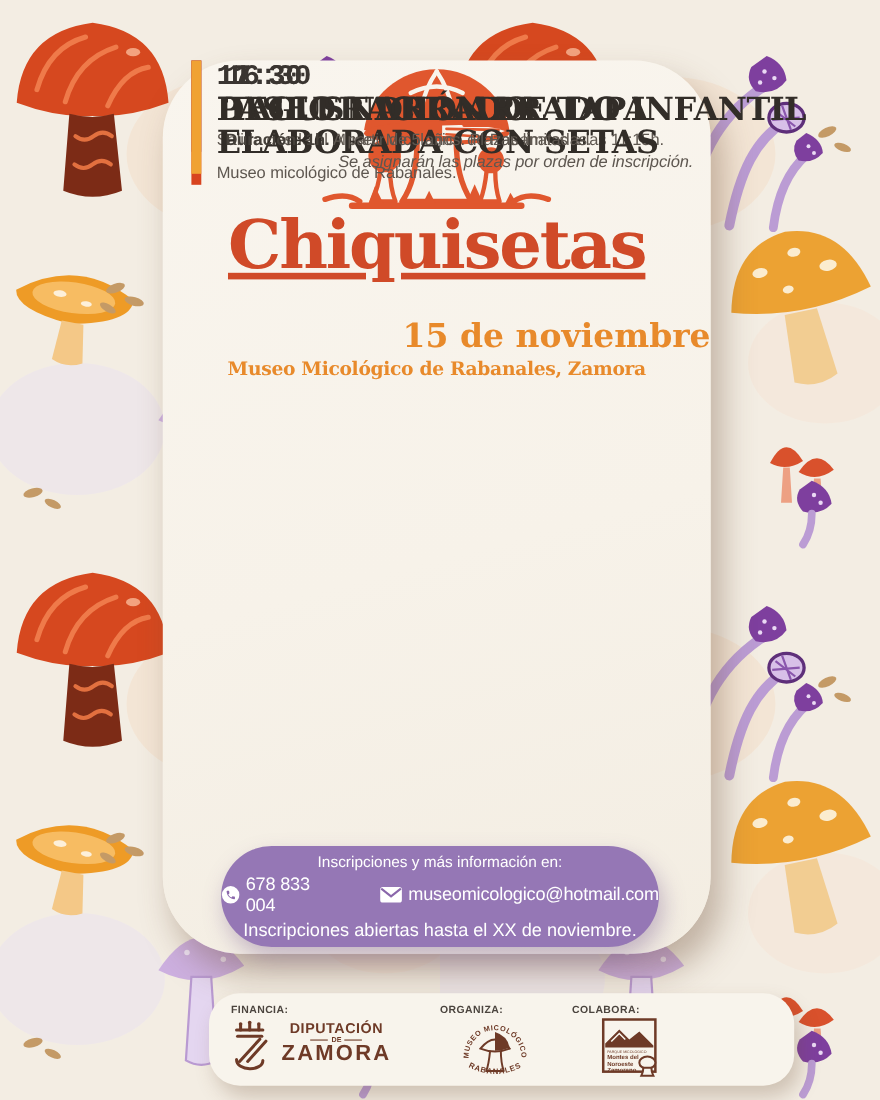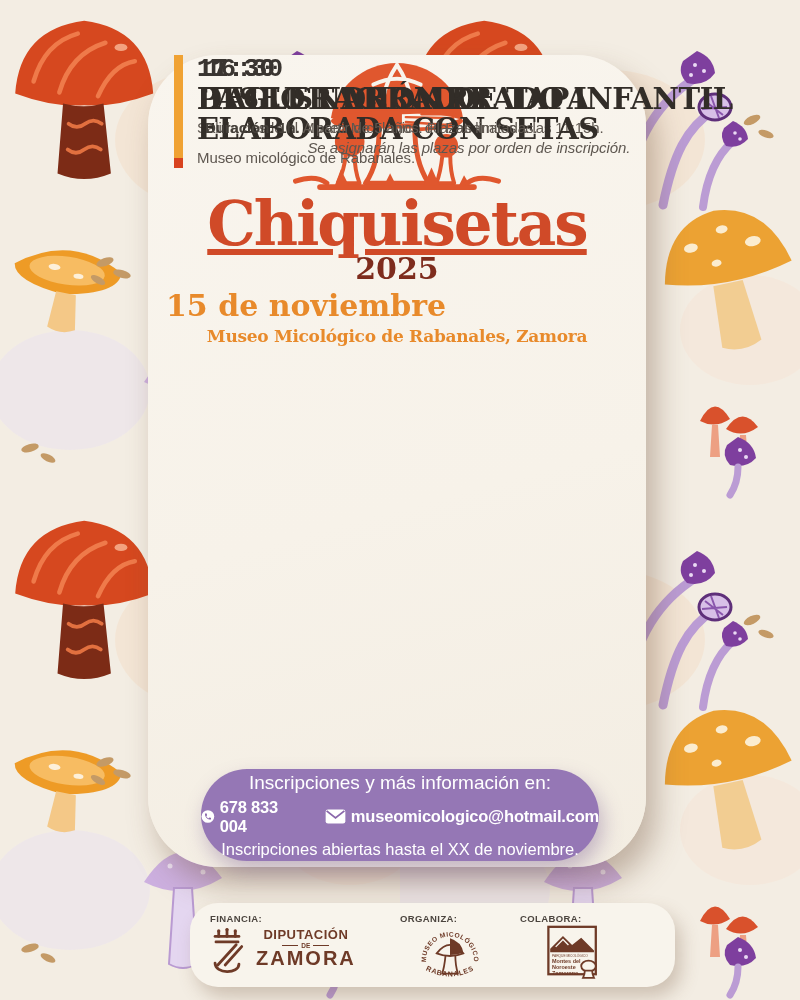--- a/index.html
+++ b/index.html
@@ -10,48 +10,48 @@
   
   .card{position:absolute;left:148px;top:55px;width:498px;height:812px;border-radius:70px;
         background:linear-gradient(165deg,#f9f5ee 0%,#f7f2e9 55%,#f3ede2 100%);
         box-shadow:10px 18px 30px rgba(110,80,55,.38);}
   .logo{position:absolute;top:2px;left:50%;transform:translateX(-50%);}
   .title{position:absolute;top:138px;width:100%;text-align:center;
          font-family:"DejaVu Serif",serif;font-weight:bold;font-size:61px;line-height:1;
          color:#d04a28;letter-spacing:-2px;text-decoration:underline;}
   .year{position:absolute;top:196px;width:100%;text-align:center;
         font-family:"DejaVu Serif",serif;font-weight:bold;font-size:30px;color:#7e2c1d;}
-  .date{position:absolute;top:233px;width:100%;text-align:left;
-        font-family:"DejaVu Serif",serif;font-weight:bold;font-size:30px;color:#e88a2b;padding-left:18px;}
+  .date{position:absolute;top:233px;width:100%;text-align:right;
+        font-family:"DejaVu Serif",serif;font-weight:bold;font-size:30px;color:#e88a2b;}
   .venue{position:absolute;top:271px;width:100%;text-align:center;
          font-family:"DejaVu Serif",serif;font-weight:bold;font-size:17px;letter-spacing:-.3px;color:#e88a2b;}
 
   
   .sch{position:absolute;left:26px;padding-left:14px;border-left:9px solid #999;}
   .sch.i1{top:338;border-color:#7b4fa3;}
   .sch.i2{top:446;border-color:#d8431f;}
   .sch.i3{top:573;border-color:#f0a233;padding-left:22px;}
   .time{font-family:Liberation Mono, monospace;font-weight:bold;font-size:26px;color:#3a3531;line-height:1.1;}
   .stitle{font-family:"DejaVu Serif",serif;font-weight:bold;font-size:29px;line-height:1.05;
           color:#322d28;letter-spacing:-.5px;white-space:nowrap;}
   .sdesc{font-size:15px;color:#5e5750;margin-top:5px;letter-spacing:-.1px;line-height:1.25;}
   .sdesc b{color:#45403a;}
   .sdesc.it{font-style:italic;margin-top:1px;text-align:center;}
 
   
   .contact{position:absolute;left:53px;top:714px;width:398px;height:92px;border-radius:46px;
            background:#9577b5;color:#fff;display:flex;flex-direction:column;justify-content:center;
            align-items:center;gap:4px;box-shadow:4px 10px 20px rgba(105,75,135,.35);}
-  .c-head{font-size:19px;}
-  .c-row{display:flex;gap:40px;align-items:center;font-weight:bold;font-size:16.5px;letter-spacing:-.2px;}
+  .c-head{font-size:14px;}
+  .c-row{display:flex;gap:40px;align-items:center;font-weight:normal;font-size:16.5px;letter-spacing:-.2px;}
   .c-item{display:flex;align-items:center;gap:5px;}
   .c-deadline{font-size:16.5px;}
 
   
-  .footer{position:absolute;left:190px;top:903px;width:485px;height:84px;border-radius:28px;
+  .footer{position:absolute;left:190px;top:903px;width:532px;height:84px;border-radius:28px;
           background:#f8f4ec;box-shadow:6px 10px 18px rgba(110,80,55,.28);display:flex;}
   .f-col{display:flex;flex-direction:column;}
   .f-c1{width:196px;} .f-c2{width:128px;justify-content:center;} .f-c3{width:118px;}
   .f-label{font-size:9.5px;font-weight:bold;color:#4b443e;letter-spacing:.4px;margin:10px 0 1px 20px;}
   .f-c2 .f-label{margin-left:14px;} .f-c3 .f-label{margin-left:6px;}
   .f-row{display:flex;align-items:flex-start;gap:6px;margin-left:14px;margin-top:2px;}
   .dip{display:flex;flex-direction:column;align-items:center;color:#6e3a27;}
   .dip1{font-size:13px;font-weight:bold;letter-spacing:.5px;}
   .dip-de{display:flex;align-items:center;gap:3px;margin:0;}
   .dip-de .dline{display:inline-block;width:16px;height:1.5px;background:#6e3a27;}
@@ -179,21 +179,20 @@
         <path d="M152 130 L160 112 L168 130 Z"></path>
           <path d="M188 130 L193 120 L199 130 Z"></path>
       </g>
       <g stroke="#e0572e" stroke-width="5" fill="none" stroke-linecap="round">
         <path d="M22 126 Q42 119 54 128"></path>
           <path d="M228 126 Q208 119 196 128"></path>
       </g>
     </svg>
 
     <div class="title">Chiquisetas</div>
-    <div class="year">2025</div>
     <div class="date">15 de noviembre</div>
     <div class="venue">Museo Micológico de Rabanales, Zamora</div>
 
     <div class="sch i1">
       <div class="time">11:30</div>
       <div class="stitle">PASEO NARRADO</div>
       <div class="sdesc">Salida desde el Museo Micológico de Rabanales a las 11:15h.</div>
     </div>
 
     <div class="sch i2">

